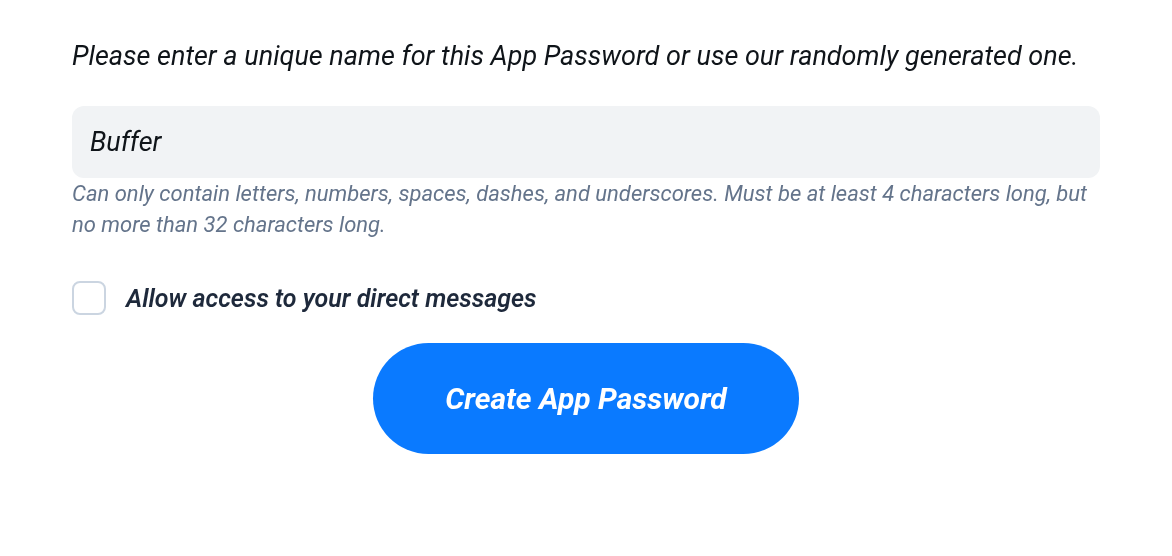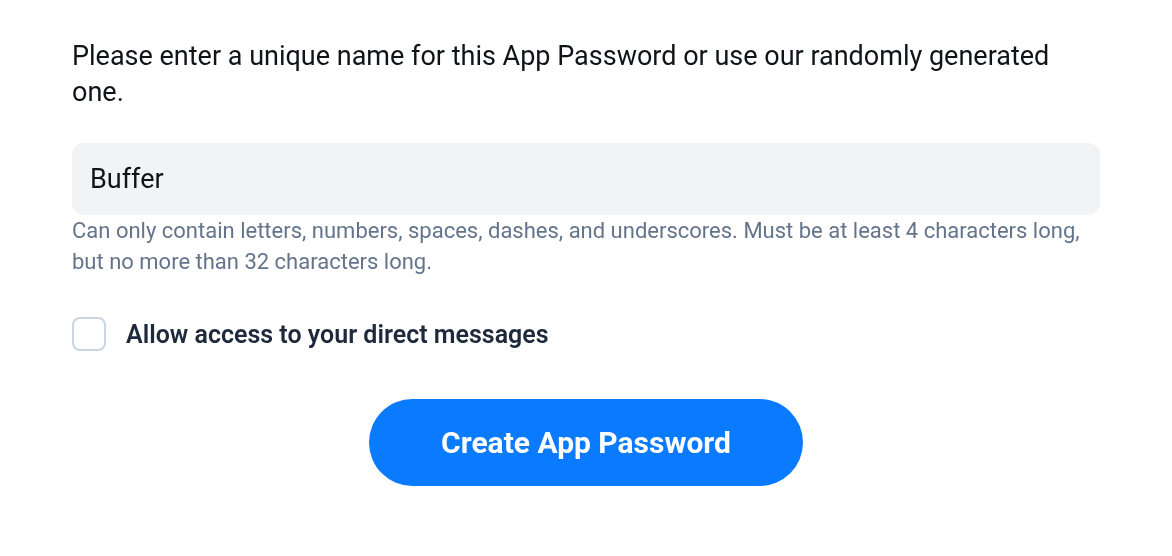--- a/index.html
+++ b/index.html
@@ -1,18 +1,19 @@
 <!DOCTYPE html>
 <html><head>
   <meta charset="utf-8">
   <style>
     * {
       margin: 0;
       padding: 0;
       box-sizing: border-box;
+      font-style: italic;
     }
     body {
       font-family: -apple-system, BlinkMacSystemFont, "Segoe UI", Roboto, Helvetica, Arial, sans-serif;
       background: #ffffff;
       width: 1172px;
       height: 556px;
       padding: 38px 72px;
     }
     .instruction {
       font-size: 27px;
@@ -36,21 +37,21 @@
     .hint {
       font-size: 22px;
       line-height: 1.4;
       color: #64748b;
       margin-bottom: 40px;
     }
     .checkbox-row {
       display: flex;
       align-items: center;
       gap: 20px;
-      margin-bottom: 48px;
+      margin-bottom: 28px;
     }
     .checkbox {
       width: 34px;
       height: 34px;
       border: 2px solid #cbd5e1;
       border-radius: 8px;
       background: #ffffff;
       cursor: pointer;
       flex-shrink: 0;
     }
@@ -61,21 +62,21 @@
     }
     .button-row {
       display: flex;
       justify-content: center;
     }
     .create-button {
       background: #0a7aff;
       color: #ffffff;
       border: none;
       border-radius: 999px;
-      padding: 26px 72px;
+      padding: 38px 72px;
       font-size: 30px;
       font-weight: 700;
       cursor: pointer;
       font-family: inherit;
     }
   </style>
 </head>
 <body>
 
 

